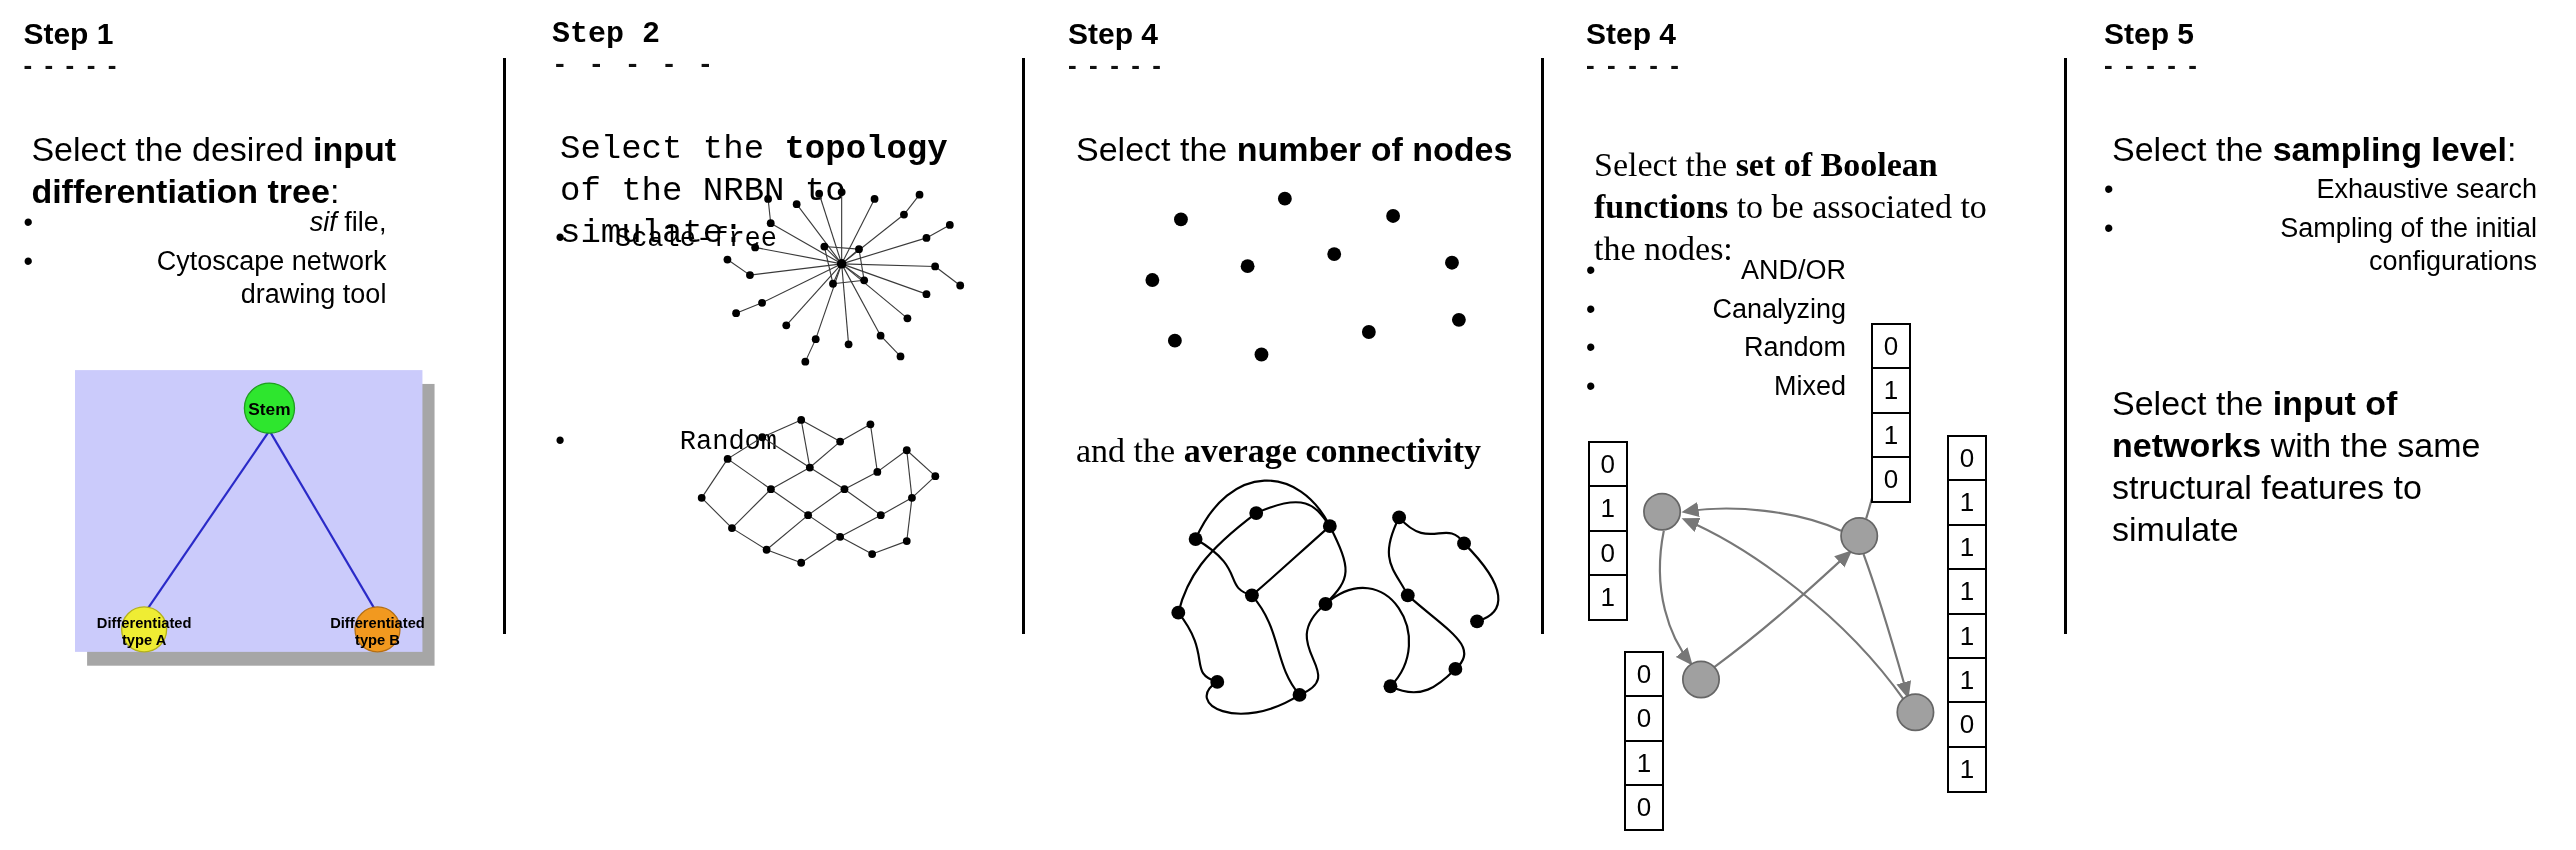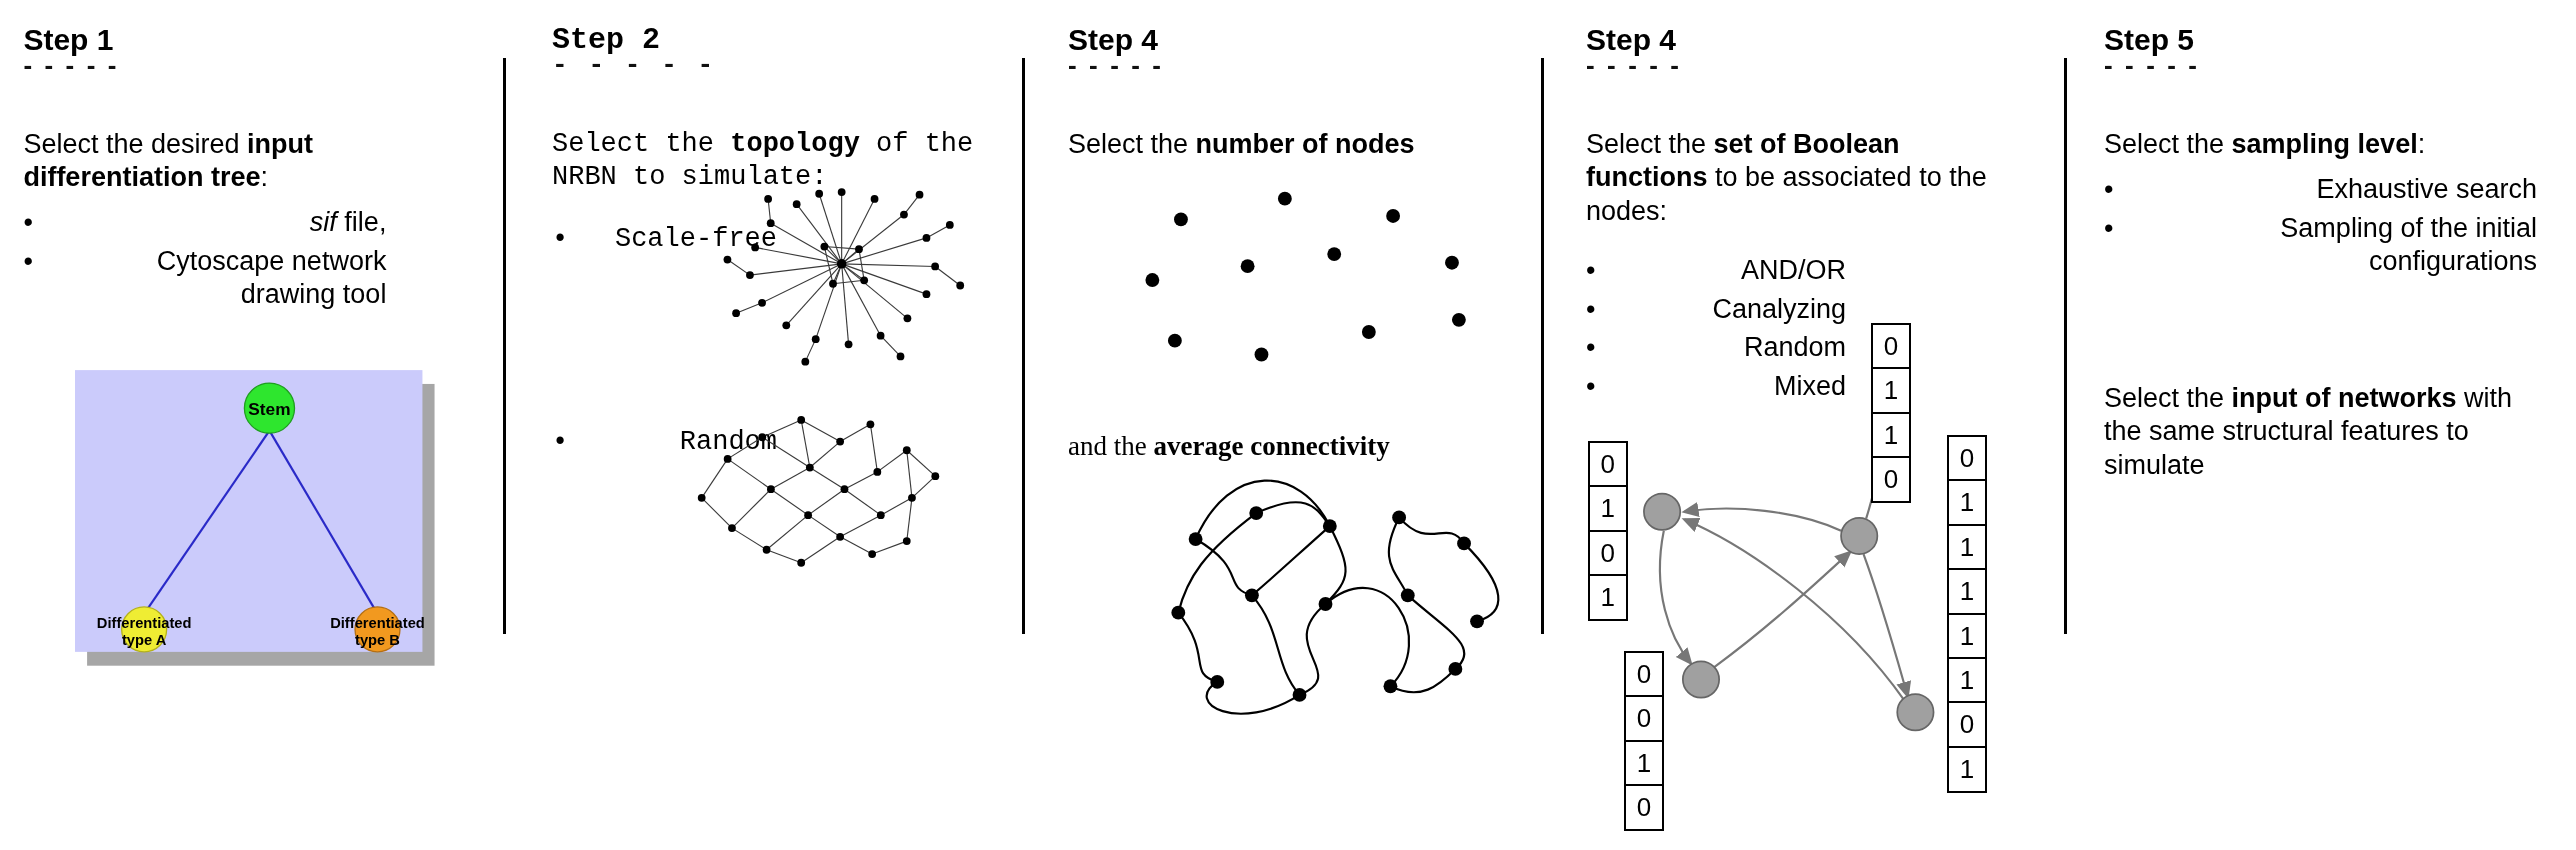--- a/index.html
+++ b/index.html
@@ -1,22 +1,22 @@
 <!DOCTYPE html>
 <html style="font-size:14px"><head>
 <meta charset="utf-8">
 <style>
   * { box-sizing: border-box; }
   html,body { margin:0; padding:0; background:#ffffff; }
   body { font-family:"Liberation Sans", sans-serif; color:#000; }
   .page { position:relative; width:2576px; height:851px; background:#fff; overflow:hidden; }
   .col { position:absolute; top:0; height:851px; }
-  .step-title { position:absolute; top:23px; left:0; font-size:30px; font-weight:bold; white-space:nowrap;text-align:right; }
+  .step-title { position:absolute; top:17px; left:0; font-size:30px; font-weight:bold; white-space:nowrap;text-align:right; }
   .step-dashes { position:absolute; top:50px; left:0; font-size:26px; font-weight:bold; letter-spacing:2.6px; color:#111; }
-  .para { position:absolute; font-size:27px; line-height:1.24; }
+  .para { position:absolute; font-size:34px; line-height:1.24;margin-left:8px; }
   .b { font-weight:bold; }
   .i { font-style:italic; }
   .bullets { position:absolute; font-size:27px; line-height:1.24; }
   .bullet-row { display:flex; margin-bottom:5.2px; }
   .bullet-mark { flex:0 0 36px; }
   .bullet-text { flex:1;text-align:right; }
   .divider { position:absolute; top:58px; height:576px; width:2.6px; background:#000; }
   .illu { position:absolute; }
   .ttable { position:absolute; }
   .tcell { width:40px; height:47px; border:2.6px solid #000; background:#fff;
@@ -280,21 +280,21 @@
           <circle cx="370" cy="225" r="8"></circle>
       </g>
     </svg>
   </div>
 
   <div class="divider" style="left:1541px;"></div>
 
   <div class="col" style="left:1586px; width:467px;">
     <div class="step-title">Step 4</div>
     <div class="step-dashes">- - - - -</div>
-    <div class="para" style="top:128px; left:0; width:437px;">
+    <div class="para" style="top:144px; left:0; width:437px;font-family:Liberation Serif, serif;">
       <span>Select the </span><span class="b">set of Boolean functions</span><span> to be associated to the nodes:</span>
     </div>
     <div class="bullets" style="top:254px; left:0; width:260px;">
       <div class="bullet-row">
         <span class="bullet-mark">•</span>
         <span class="bullet-text">AND/OR</span>
       </div>
       <div class="bullet-row">
         <span class="bullet-mark">•</span>
         <span class="bullet-text">Canalyzing</span>

